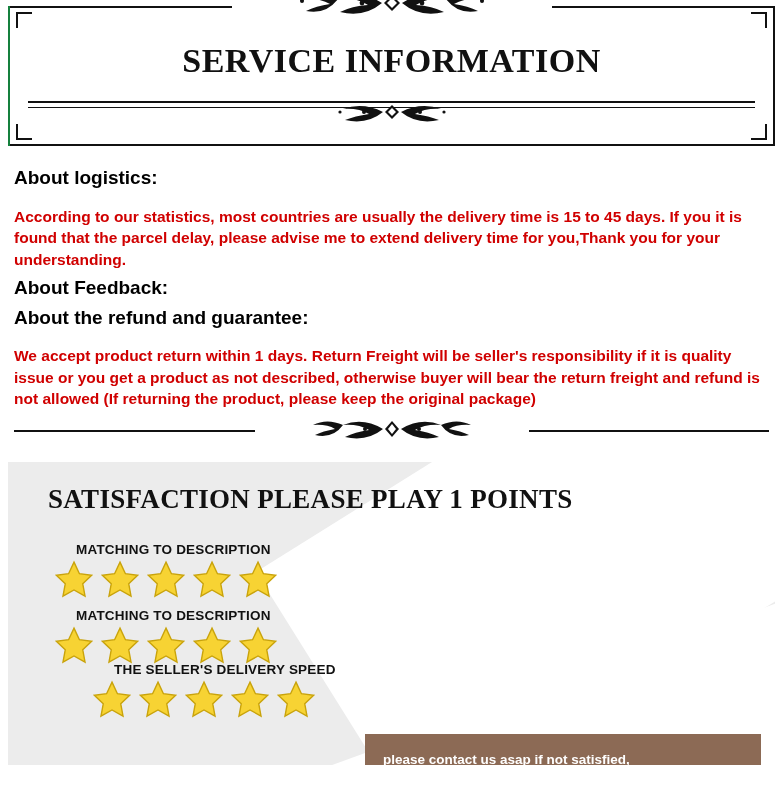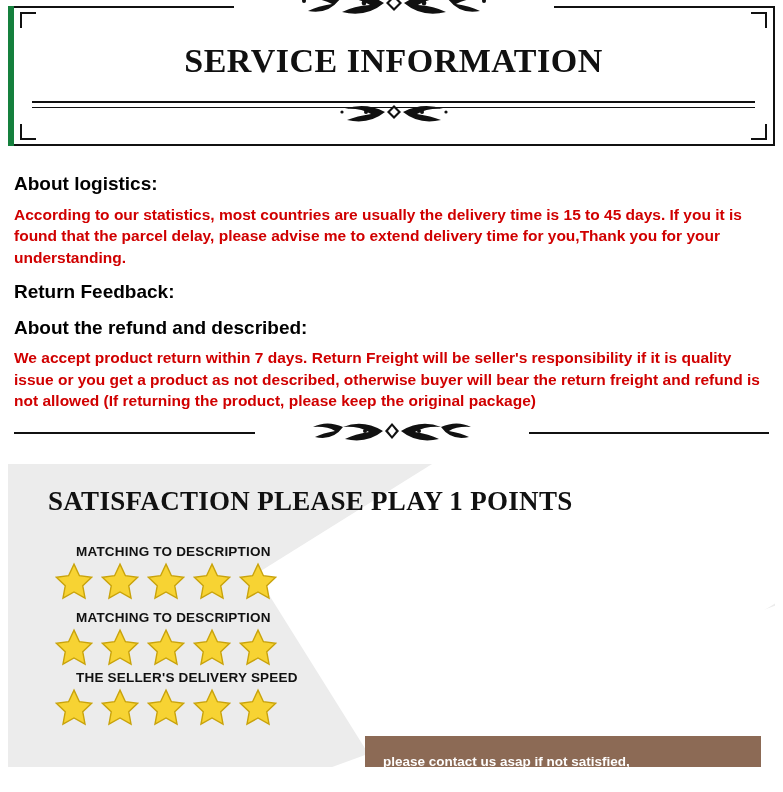--- a/index.html
+++ b/index.html
@@ -21,21 +21,21 @@
     height: 792px;
     position: relative;
     box-sizing: border-box;
   }
 
   
   .header-band {
     position: relative;
     margin: 6px 8px 0 8px;
     height: 140px;
-    border-left: 6px solid #15803d;
+    border-left: 2px solid #15803d;
     border-right: 2px solid #111;
     box-sizing: border-box;
   }
   .header-band:before,
   .header-band:after {
     content: "";
     position: absolute;
     left: 0; right: 0;
     height: 2px;
     background: #111;
@@ -94,28 +94,28 @@
   .rule-pair .r2 { height: 1px; background: #111; margin-top: 4px; }
 
   
   .content {
     padding: 14px 14px 0 14px;
   }
   .h-black {
     font-size: 19px;
     font-weight: bold;
     color: #000;
-    margin: 12px 0 2px 0;
+    margin: 6px 0 2px 0;
     line-height: 1.25;
   }
   .p-red {
     font-size: 15.5px;
     font-weight: bold;
     color: #d00000;
-    margin: 8px 0 2px 0;
+    margin: 16px 0 2px 0;
     line-height: 1.38;
   }
 
   
   .divider {
     position: relative;
     margin: 14px 14px 0 14px;
     height: 30px;
   }
   .divider .line {
@@ -266,24 +266,24 @@
           <circle cx="182" cy="11" r="1.6"></circle>
         </g>
       </svg>
     </div>
   </div>
 
   <div class="content">
     <div class="h-black">About logistics:</div>
     <div class="p-red">According to our statistics, most countries are usually the delivery time is 15 to 45 days. If you it is found that the parcel delay, please advise me to extend delivery time for you,Thank you for your understanding.</div>
 
-    <div class="h-black">Return Feedback:</div>
-
-    <div class="h-black">About the refund and described:</div>
-    <div class="p-red">We accept product return within 7 days. Return Freight will be seller's responsibility if it is quality issue or you get a product as not described, otherwise buyer will bear the return freight and refund is not allowed (If returning the product, please keep the original package)</div>
+    <div class="h-black">About Feedback:</div>
+
+    <div class="h-black">About the refund and guarantee:</div>
+    <div class="p-red">We accept product return within 1 days. Return Freight will be seller's responsibility if it is quality issue or you get a product as not described, otherwise buyer will bear the return freight and refund is not allowed (If returning the product, please keep the original package)</div>
   </div>
 
   <div class="divider">
     <div class="line"></div>
     <div class="orn">
       <svg width="250" height="26" viewBox="0 0 250 26">
         <g fill="#111">
           <path d="M125 5 L132 13 L125 21 L118 13 Z"></path>
           <path d="M125 8 L129 13 L125 18 L121 13 Z" fill="#fff"></path>
           <path d="M116 13 q-20 -12 -40 -4 q16 -1 26 5 q-14 2 -24 7 q22 5 38 -8z"></path>
@@ -338,21 +338,21 @@
             </svg></span>
         <span class="star"><svg viewBox="0 0 24 24" width="44" height="42">
               <path d="M12 1.8l3.1 6.6 7 .9-5.1 4.9 1.3 7-6.3-3.5-6.3 3.5 1.3-7L1.9 9.3l7-.9z" fill="#f7d333" stroke="#c9a30b" stroke-width="0.8"></path>
             </svg></span>
         <span class="star"><svg viewBox="0 0 24 24" width="44" height="42">
               <path d="M12 1.8l3.1 6.6 7 .9-5.1 4.9 1.3 7-6.3-3.5-6.3 3.5 1.3-7L1.9 9.3l7-.9z" fill="#f7d333" stroke="#c9a30b" stroke-width="0.8"></path>
             </svg></span>
       </div>
     </div>
 
-    <div class="rating-group" style="top:206px;">
+    <div class="rating-group" style="top:200px;margin-left:38px;">
       <div class="rating-label">THE SELLER'S DELIVERY SPEED</div>
       <div class="stars">
         <span class="star"><svg viewBox="0 0 24 24" width="44" height="42">
               <path d="M12 1.8l3.1 6.6 7 .9-5.1 4.9 1.3 7-6.3-3.5-6.3 3.5 1.3-7L1.9 9.3l7-.9z" fill="#f7d333" stroke="#c9a30b" stroke-width="0.8"></path>
             </svg></span>
         <span class="star"><svg viewBox="0 0 24 24" width="44" height="42">
               <path d="M12 1.8l3.1 6.6 7 .9-5.1 4.9 1.3 7-6.3-3.5-6.3 3.5 1.3-7L1.9 9.3l7-.9z" fill="#f7d333" stroke="#c9a30b" stroke-width="0.8"></path>
             </svg></span>
         <span class="star"><svg viewBox="0 0 24 24" width="44" height="42">
               <path d="M12 1.8l3.1 6.6 7 .9-5.1 4.9 1.3 7-6.3-3.5-6.3 3.5 1.3-7L1.9 9.3l7-.9z" fill="#f7d333" stroke="#c9a30b" stroke-width="0.8"></path>

